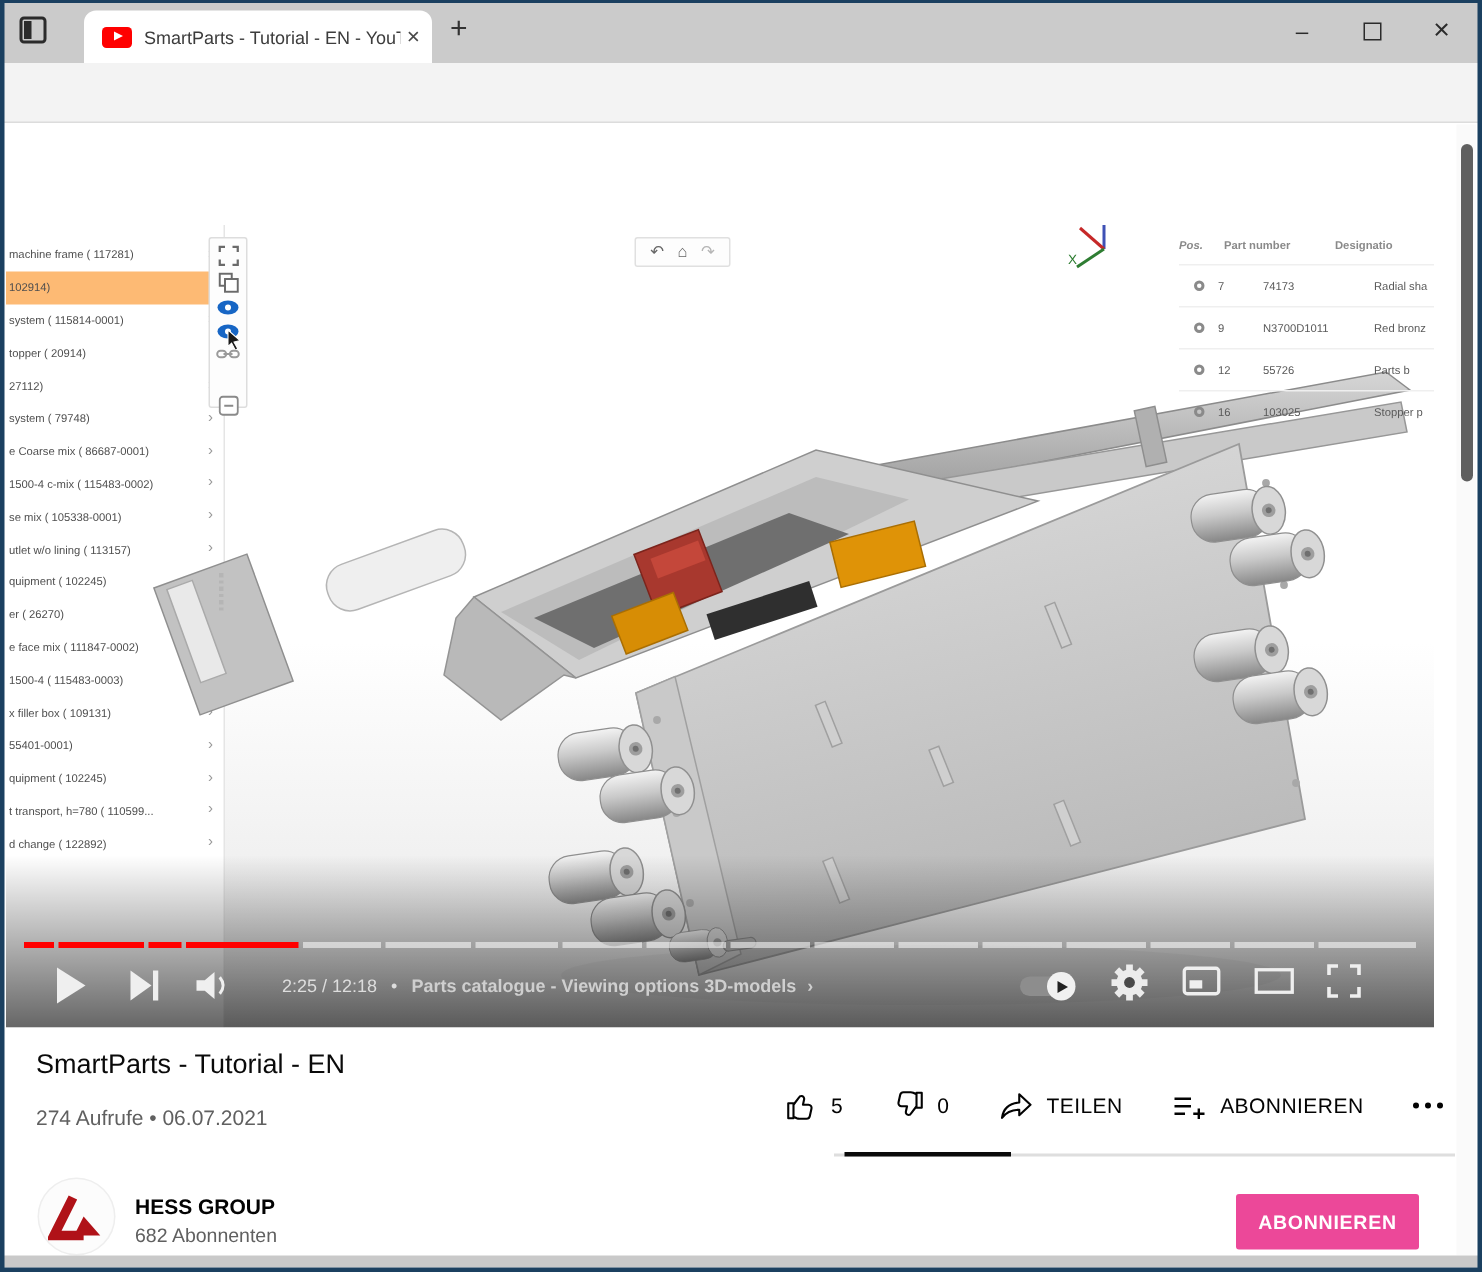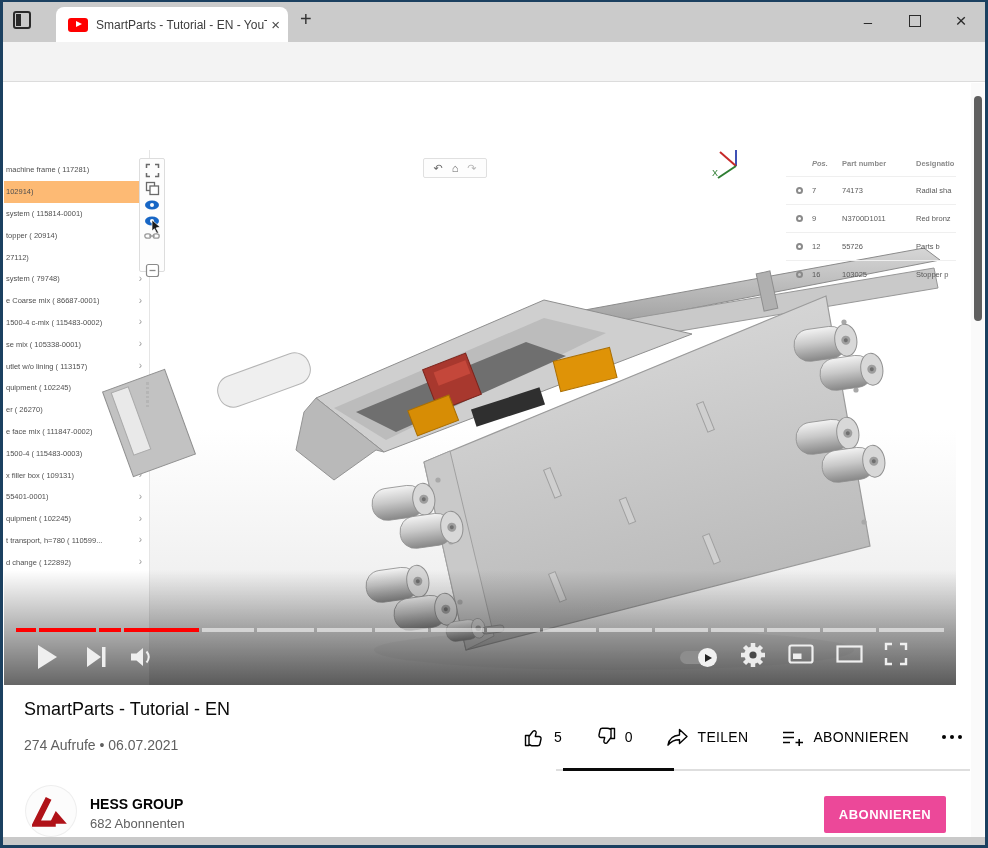--- a/index.html
+++ b/index.html
@@ -71,21 +71,21 @@
   .phead{display:flex;align-items:center;height:26px;color:#8a8a8a;}
   .phead .th{font-weight:bold;}
   .prow{display:flex;align-items:center;height:27px;border-top:1px solid #efefef;color:#5a5a5a;}
   .prow.sel{background:#bfe0f8;}
   .cg{width:26px;display:flex;justify-content:center;flex:0 0 auto;}
   .gear-donut{width:7px;height:7px;border:2px solid #8a8a8a;border-radius:50%;box-sizing:border-box;}
   .prow.sel .gear-donut{border-color:#1766c5;}
   .c0{width:30px;flex:0 0 auto;}
   .c1{width:74px;flex:0 0 auto;}
   .c2{flex:1;white-space:nowrap;overflow:hidden;}
-  .phead .c0{margin-left:26px;font-style:italic;}
+  .phead .c0{font-style:italic;}
   
   .pgrad{position:absolute;left:0;bottom:0;width:100%;height:115px;background:linear-gradient(rgba(0,0,0,0),rgba(0,0,0,.6));z-index:8;}
   .progress{position:absolute;left:0;top:478px;width:952px;height:5px;z-index:10;}
   .progress .seg{position:absolute;top:0;height:4px;}
   .seg.red{background:#f00;}
   .seg.gray{background:rgba(255,255,255,.55);}
   .controls{position:absolute;left:0;top:487px;width:952px;height:42px;z-index:10;}
   .ctl{position:absolute;top:7px;}
   .timechap{position:absolute;left:184px;top:13px;font-size:12px;color:#ddd;white-space:nowrap;}
   .timechap .chap{color:#cfcfcf;font-weight:bold;margin-left:6px;}
@@ -551,20 +551,26 @@
         <polygon points="2,1 2,25 21,13" fill="#efefef"></polygon>
       </svg>
     <svg class="ctl" style="left:82px;" width="22" height="26">
         <polygon points="1,3 1,23 15,13" fill="#efefef"></polygon>
         <rect x="16" y="3" width="3.5" height="20" fill="#efefef"></rect>
       </svg>
     <svg class="ctl" style="left:126px;top:9px;" width="26" height="22">
         <polygon points="1,7.5 6.5,7.5 13,2 13,20 6.5,14.5 1,14.5" fill="#efefef"></polygon>
         <path d="M16.5 5.5 q4.5 5.5 0 11" stroke="#efefef" fill="none" stroke-width="2"></path>
       </svg>
+    <div class="timechap">
+      <span>2:25 / 12:18</span>
+      <span style="margin-left:6px;">•</span>
+      <span class="chap">Parts catalogue - Viewing options 3D-models</span>
+      <span class="chapchev">›</span>
+    </div>
     <div class="autoplay">
         <span class="knob"></span>
       </div>
     <svg class="ctl" style="left:734px;top:3px;" width="30" height="30">
       <g stroke="#ececec" stroke-width="4.5">
         <line x1="15" y1="3" x2="15" y2="27"></line>
           <line x1="3" y1="15" x2="27" y2="15"></line>
         <line x1="6.5" y1="6.5" x2="23.5" y2="23.5"></line>
           <line x1="23.5" y1="6.5" x2="6.5" y2="23.5"></line>
       </g>

